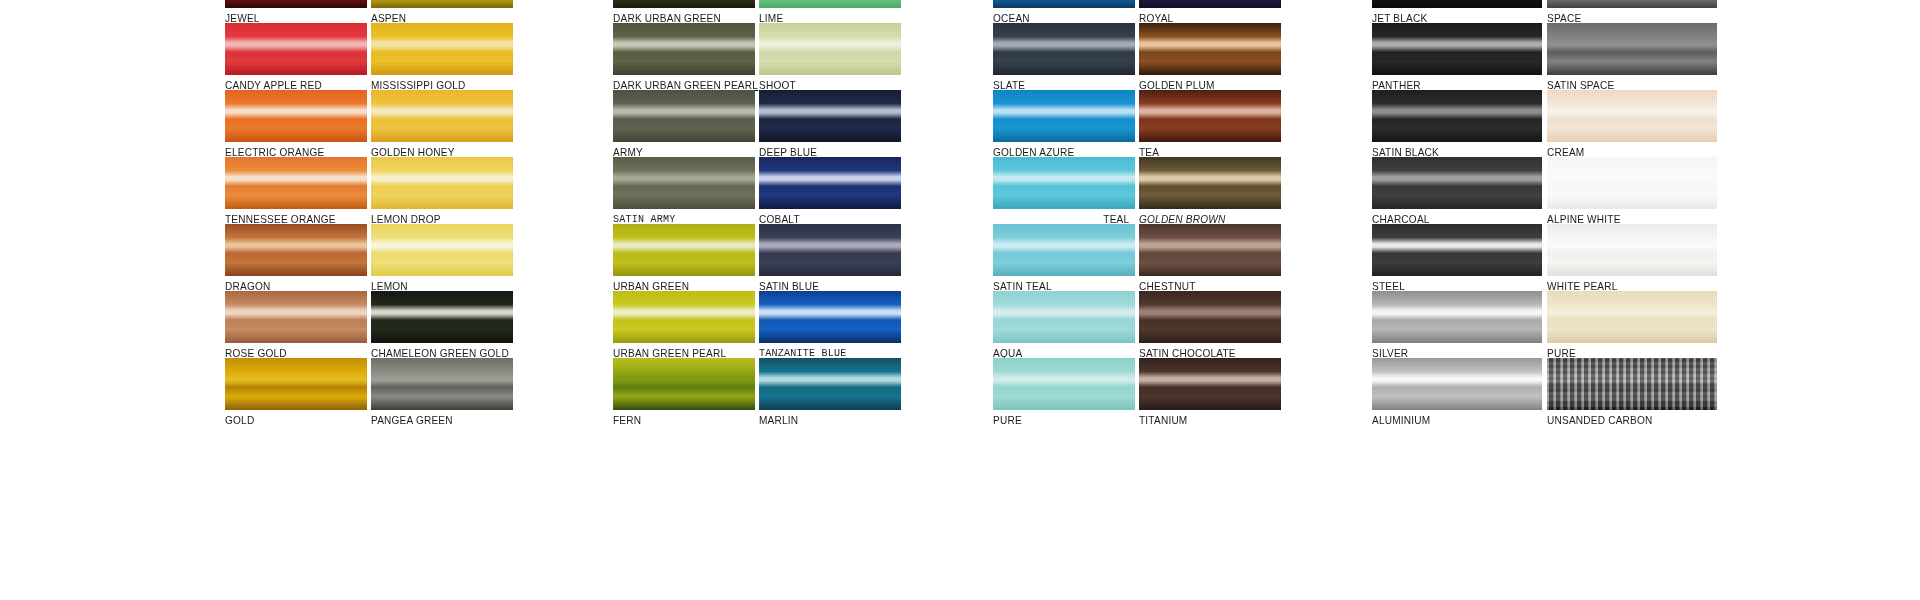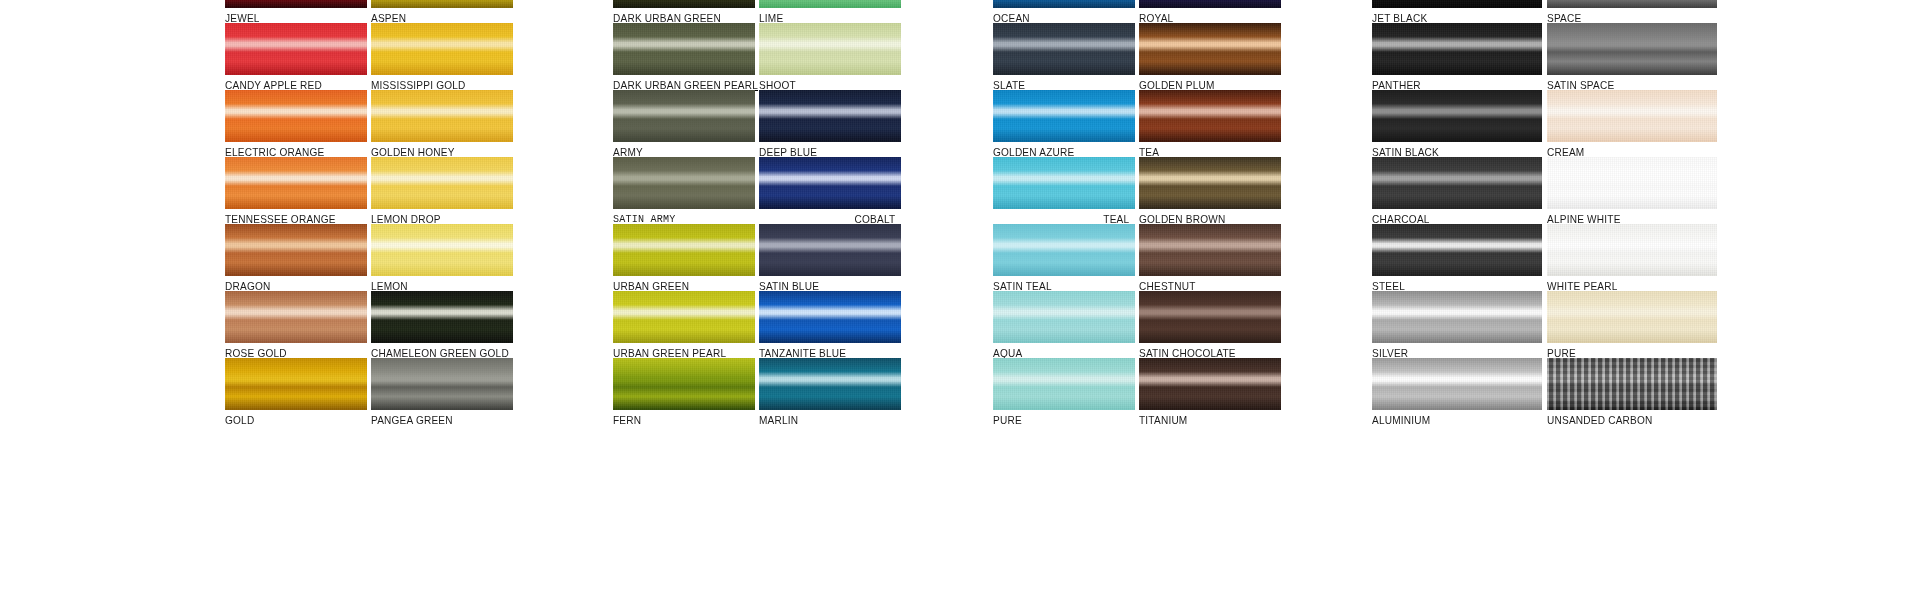--- a/index.html
+++ b/index.html
@@ -193,33 +193,33 @@
             <div class="grain"></div>
           </div>
           <div class="label">SHOOT</div>
         </div>
         <div class="cell" style="top: 90px; width: 142px;">
           <div class="swatch" style="height: 52px; background: linear-gradient(rgb(18, 27, 51) 0%, rgb(27, 39, 71) 26%, rgb(185, 192, 212) 38%, rgb(185, 192, 212) 44%, rgb(24, 34, 64) 56%, rgb(27, 39, 71) 74%, rgb(12, 17, 34) 100%);">
             <div class="grain"></div>
           </div>
           <div class="label">DEEP BLUE</div>
         </div>
-        <div class="cell" style="top: 157px; width: 142px; text-align: right;">
+        <div class="cell" style="top: 157px; width: 142px;">
           <div class="swatch" style="height: 52px; background: linear-gradient(rgb(19, 35, 92) 0%, rgb(29, 53, 128) 26%, rgb(205, 214, 239) 38%, rgb(205, 214, 239) 44%, rgb(26, 46, 114) 56%, rgb(29, 53, 128) 74%, rgb(11, 21, 56) 100%);">
             <div class="grain"></div>
           </div>
           <div class="label">COBALT</div>
         </div>
         <div class="cell" style="top: 224px; width: 142px;">
           <div class="swatch matte" style="height: 52px; background: linear-gradient(rgb(45, 49, 69) 0%, rgb(59, 63, 85) 26%, rgb(168, 171, 186) 38%, rgb(168, 171, 186) 44%, rgb(53, 57, 80) 56%, rgb(59, 63, 85) 74%, rgb(36, 40, 58) 100%);">
             <div class="grain"></div>
           </div>
           <div class="label">SATIN BLUE</div>
         </div>
-        <div class="cell" style="top: 291px; width: 142px;">
+        <div class="cell" style="top: 291px; width: 142px; font-family: Liberation Mono, monospace;">
           <div class="swatch" style="height: 52px; background: linear-gradient(rgb(10, 61, 140) 0%, rgb(16, 96, 200) 26%, rgb(207, 228, 251) 38%, rgb(207, 228, 251) 44%, rgb(15, 85, 181) 56%, rgb(16, 96, 200) 74%, rgb(6, 44, 102) 100%);">
             <div class="grain"></div>
           </div>
           <div class="label">TANZANITE BLUE</div>
         </div>
         <div class="cell" style="top: 358px; width: 142px;">
           <div class="swatch" style="height: 52px; background: linear-gradient(rgb(15, 79, 103) 0%, rgb(18, 116, 143) 26%, rgb(184, 221, 230) 38%, rgb(184, 221, 230) 44%, rgb(17, 106, 132) 56%, rgb(18, 116, 143) 74%, rgb(10, 60, 80) 100%);">
             <div class="grain"></div>
           </div>
           <div class="label">MARLIN</div>
@@ -283,21 +283,21 @@
             <div class="grain"></div>
           </div>
           <div class="label">GOLDEN PLUM</div>
         </div>
         <div class="cell" style="top: 90px; width: 142px;">
           <div class="swatch" style="height: 52px; background: linear-gradient(rgb(74, 28, 13) 0%, rgb(138, 58, 28) 26%, rgb(224, 181, 162) 38%, rgb(224, 181, 162) 44%, rgb(124, 51, 23) 56%, rgb(138, 58, 28) 74%, rgb(61, 21, 8) 100%);">
             <div class="grain"></div>
           </div>
           <div class="label">TEA</div>
         </div>
-        <div class="cell" style="top: 157px; width: 142px;">
+        <div class="cell" style="top: 157px; width: 142px; font-style: italic;">
           <div class="swatch" style="height: 52px; background: linear-gradient(rgb(60, 50, 32) 0%, rgb(109, 90, 54) 26%, rgb(226, 207, 168) 38%, rgb(226, 207, 168) 44%, rgb(94, 76, 44) 56%, rgb(109, 90, 54) 74%, rgb(46, 38, 24) 100%);">
             <div class="grain"></div>
           </div>
           <div class="label">GOLDEN BROWN</div>
         </div>
         <div class="cell" style="top: 224px; width: 142px;">
           <div class="swatch" style="height: 52px; background: linear-gradient(rgb(74, 51, 42) 0%, rgb(110, 79, 65) 26%, rgb(192, 165, 152) 38%, rgb(192, 165, 152) 44%, rgb(96, 67, 54) 56%, rgb(110, 79, 65) 74%, rgb(58, 39, 31) 100%);">
             <div class="grain"></div>
           </div>
           <div class="label">CHESTNUT</div>

